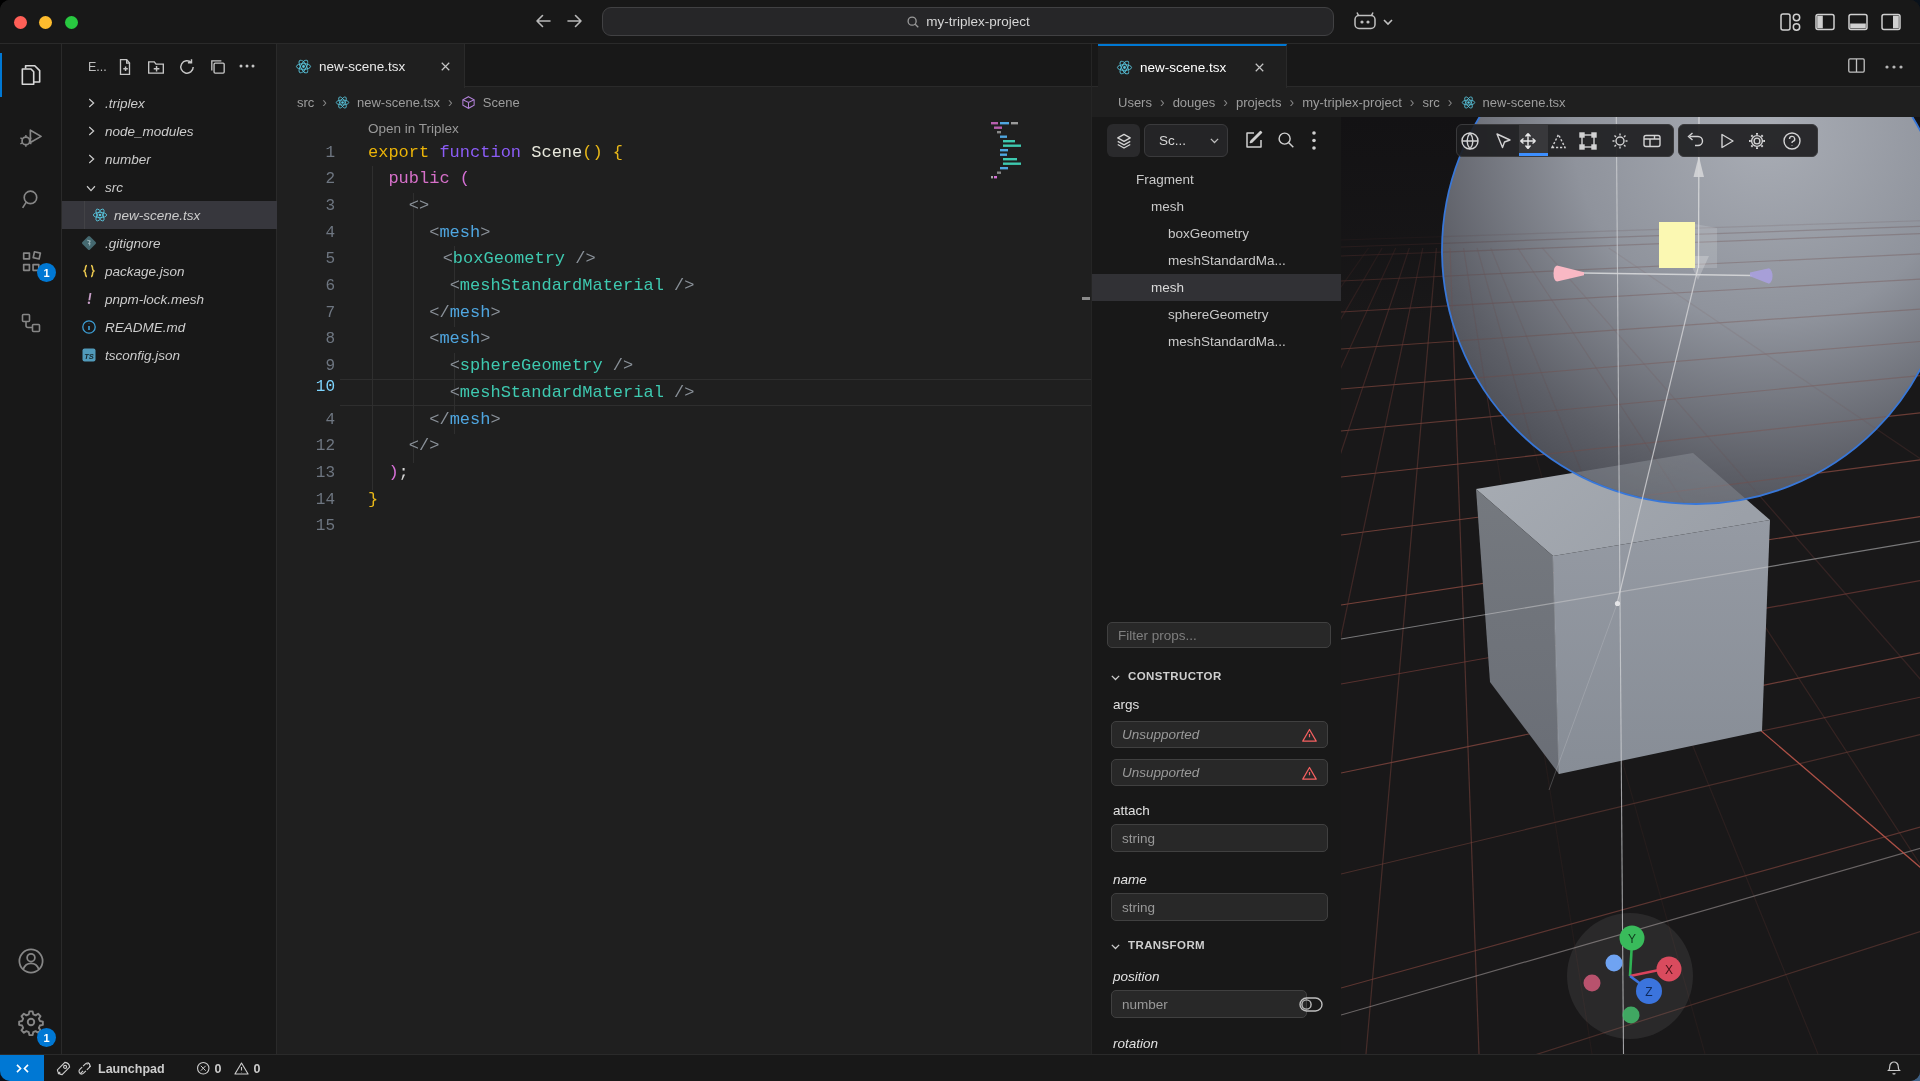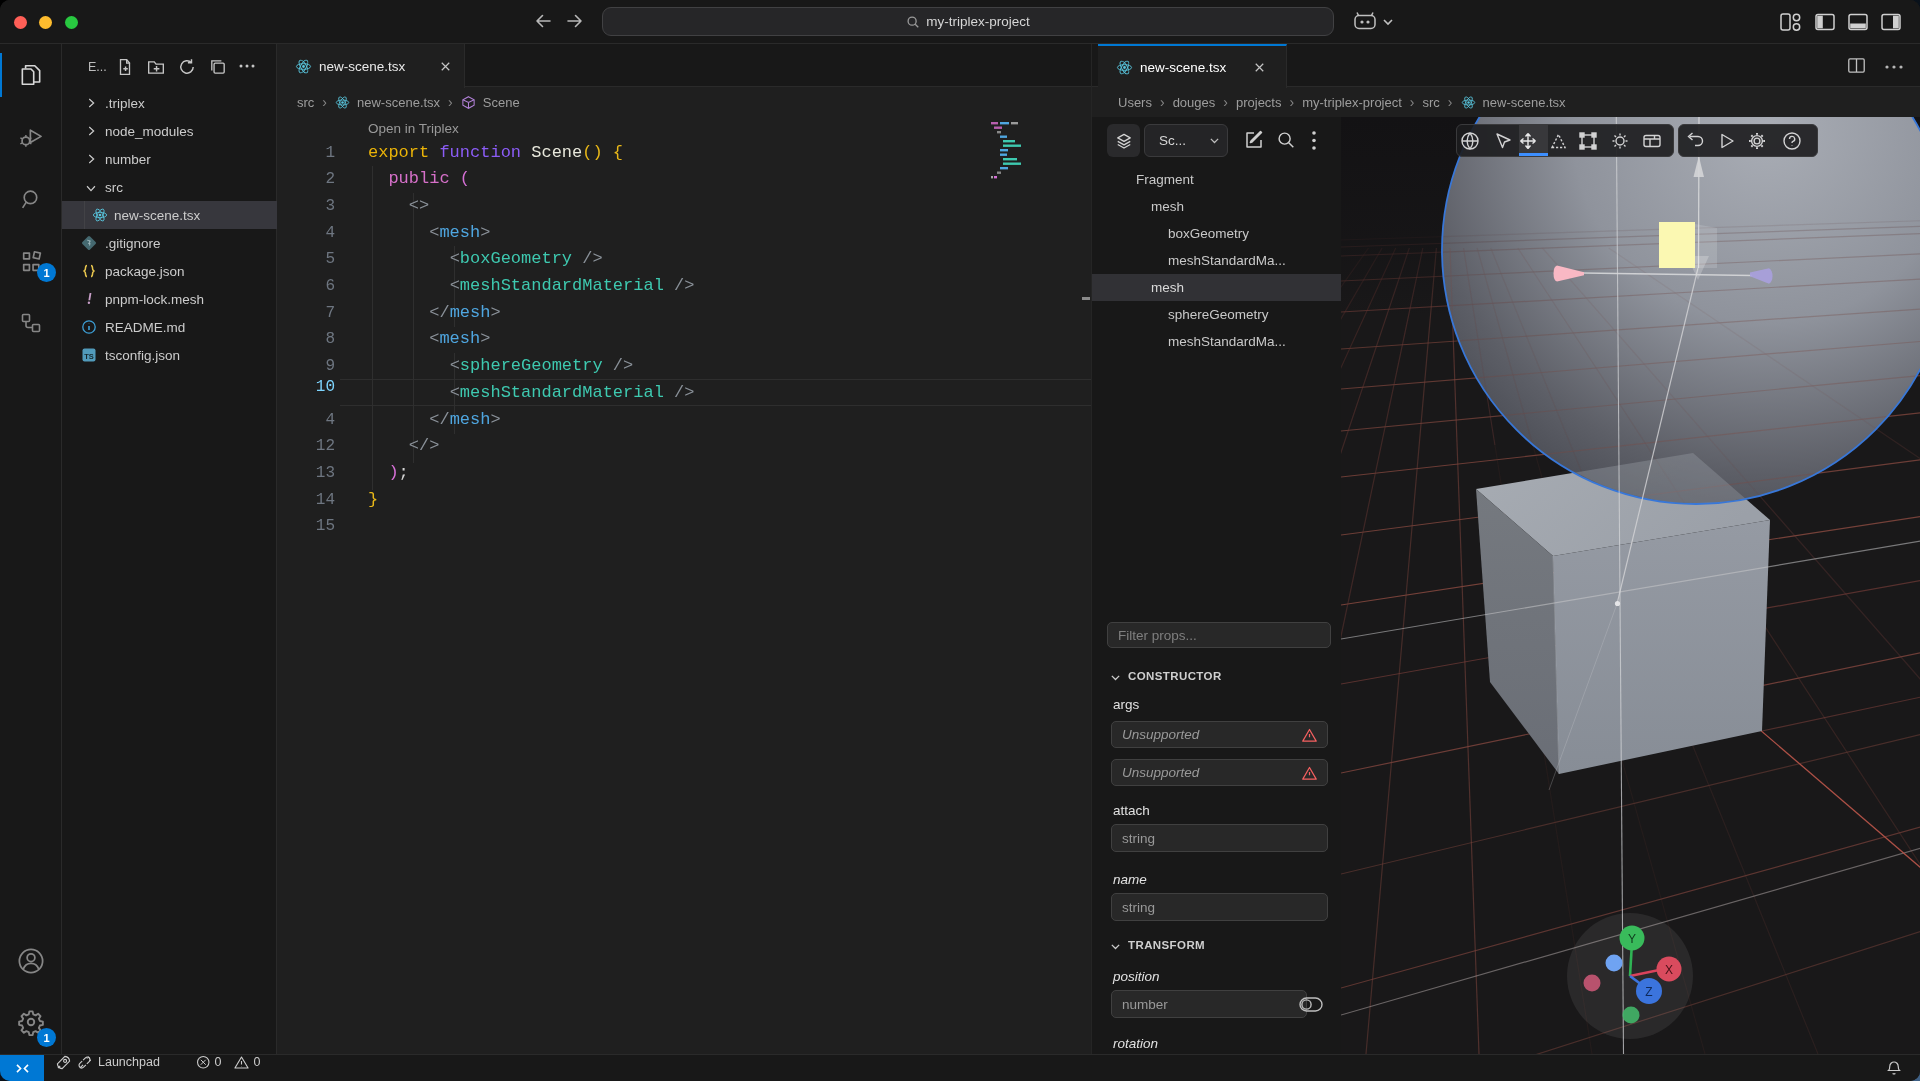--- a/index.html
+++ b/index.html
@@ -15,21 +15,21 @@
 
 .actbar{position:absolute;left:0;top:44px;width:62px;bottom:27px;background:#181818;border-right:1px solid #2a2a2a;}
 .actbtn{position:absolute;left:0;width:62px;height:48px;display:flex;align-items:center;justify-content:center;color:#868686;}
 .actbtn.on{color:#d7d7d7;}
 .badge{position:absolute;min-width:16px;height:16px;border-radius:9px;background:#0078d4;color:#fff;font-size:10px;display:flex;align-items:center;justify-content:center;font-weight:bold;}
 
 .sidebar{position:absolute;left:62px;top:44px;width:215px;bottom:27px;background:#181818;border-right:1px solid #2a2a2a;color:#cccccc;}
 .sbhead{position:absolute;top:0;left:0;right:0;height:36px;}
 .sbhead .ttl{position:absolute;left:16px;top:16px;font-size:12.5px;color:#bdbdbd;}
 .hicon{position:absolute;top:14px;color:#c5c5c5;}
-.row{position:absolute;left:0;width:215px;height:28px;display:flex;align-items:center;font-size:13.5px;color:#cccccc;}
+.row{position:absolute;left:0;width:215px;height:28px;display:flex;align-items:center;font-size:13.5px;color:#cccccc;font-style:italic;}
 .row .chev{position:absolute;left:22px;top:7px;color:#cccccc;}
 .row .lbl{position:absolute;left:43px;top:50%;transform:translateY(-50%);white-space:nowrap;}
 .row .lbl2{position:absolute;left:52px;top:50%;transform:translateY(-50%);white-space:nowrap;}
 .row .ficon{position:absolute;left:19px;top:6px;width:16px;height:16px;}
 .row .ficon2{position:absolute;left:30px;top:6px;width:16px;height:16px;}
 .rowsel{background:#37373d;}
 .guide{position:absolute;left:29px;width:1px;background:#5a5a5a55;}
 
 .edgroup{position:absolute;left:277px;top:44px;width:814px;bottom:27px;background:#1f1f1f;}
 .tabbar{position:absolute;top:0;left:0;right:0;height:43px;background:#181818;border-bottom:1px solid #2a2a2a;}
@@ -42,21 +42,21 @@
 
 .rgroup{position:absolute;left:1091px;top:44px;width:829px;bottom:27px;background:#181818;border-left:1px solid #252525;}
 .wv{position:absolute;top:73px;left:0;width:249px;bottom:0;background:#181818;color:#c9c9c9;}
 .inp{position:absolute;background:#282828;border:1px solid #404040;border-radius:5px;font-size:13.5px;color:#999999;display:flex;align-items:center;padding-left:10px;}
 .lab{position:absolute;font-size:13.5px;color:#e2e2e2;}
 .sech{position:absolute;font-size:11.5px;font-weight:bold;color:#cfcfcf;letter-spacing:0.4px;}
 .trow{position:absolute;left:0;width:249px;height:27px;font-size:13.5px;color:#c9c9c9;display:flex;align-items:center;}
 
 .statusbar{position:absolute;left:0;bottom:0;width:1920px;height:27px;background:#181818;border-top:1px solid #2a2a2a;color:#cccccc;font-size:12.5px;}
 .remote{position:absolute;left:0;top:0;width:44px;height:27px;background:#0078d4;display:flex;align-items:center;justify-content:center;}
-.sbitem{position:absolute;top:0;height:27px;display:flex;gap:5px;}
+.sbitem{position:absolute;top:0;height:27px;display:flex;align-items:center;gap:5px;font-weight:bold;}
 </style></head><body>
 <div class="win">
 
 <div class="titlebar">
  <div class="tl" style="left:14px;background:#ff5f57"></div>
  <div class="tl" style="left:39px;background:#febc2e"></div>
  <div class="tl" style="left:65px;background:#28c840"></div>
  <svg class="navarr" style="left:532px" viewBox="0 0 22 22" fill="none" stroke="#b8b8b8" stroke-width="1.6" stroke-linecap="round" stroke-linejoin="round">
         <path d="M18 11H5M10.5 5.5 5 11l5.5 5.5"></path>
       </svg>
@@ -294,21 +294,21 @@
   <div class="lnum" style="top:257px;left:-2px;color:#7dd3fc">10</div>
   <div class="lnum" style="top:289.5px;left:-2px">4</div>
   <div class="lnum" style="top:316.2px;left:-2px">12</div>
   <div class="lnum" style="top:342.9px;left:-2px">13</div>
   <div class="lnum" style="top:369.6px;left:-2px">14</div>
   <div class="lnum" style="top:396.3px;left:-2px">15</div>
   <div class="cl" style="left:91px;top:22.5px"><span style="color:#eab308">export</span> <span style="color:#8b5cf6">function</span> <span style="color:#e8e8dc">Scene</span><span style="color:#e8b718">() {</span></div>
   <div class="cl" style="left:91px;top:49.2px">  <span style="color:#d670c9">public</span> <span style="color:#d670d6">(</span></div>
   <div class="cl" style="left:91px;top:75.9px">    <span style="color:#8a9199">&lt;&gt;</span></div>
   <div class="cl" style="left:91px;top:102.6px">      <span style="color:#8a9199">&lt;</span><span style="color:#4fa6e0">mesh</span><span style="color:#8a9199">&gt;</span></div>
-  <div class="cl" style="left:91px;top:129.3px">        <span style="color:#8a9199">&lt;</span><span style="color:#3ec9b0">boxGeometry</span> <span style="color:#8a9199">/&gt;</span></div>
+  <div class="cl" style="left:84px;top:129.3px">        <span style="color:#8a9199">&lt;</span><span style="color:#3ec9b0">boxGeometry</span> <span style="color:#8a9199">/&gt;</span></div>
   <div class="cl" style="left:91px;top:156px">        <span style="color:#8a9199">&lt;</span><span style="color:#3ec9b0">meshStandardMaterial</span> <span style="color:#8a9199">/&gt;</span></div>
   <div class="cl" style="left:91px;top:182.7px">      <span style="color:#8a9199">&lt;/</span><span style="color:#4fa6e0">mesh</span><span style="color:#8a9199">&gt;</span></div>
   <div class="cl" style="left:91px;top:209.4px">      <span style="color:#8a9199">&lt;</span><span style="color:#4fa6e0">mesh</span><span style="color:#8a9199">&gt;</span></div>
   <div class="cl" style="left:91px;top:236.1px">        <span style="color:#8a9199">&lt;</span><span style="color:#3ec9b0">sphereGeometry</span> <span style="color:#8a9199">/&gt;</span></div>
   <div class="cl" style="left:91px;top:262.8px">        <span style="color:#8a9199">&lt;</span><span style="color:#3ec9b0">meshStandardMaterial</span> <span style="color:#8a9199">/&gt;</span></div>
   <div class="cl" style="left:91px;top:289.5px">      <span style="color:#8a9199">&lt;/</span><span style="color:#4fa6e0">mesh</span><span style="color:#8a9199">&gt;</span></div>
   <div class="cl" style="left:91px;top:316.2px">    <span style="color:#8a9199">&lt;/&gt;</span></div>
   <div class="cl" style="left:91px;top:342.9px">  <span style="color:#d670d6">)</span><span style="color:#d4d4d4">;</span></div>
   <div class="cl" style="left:91px;top:369.6px"><span style="color:#e8b718">}</span></div>
 

